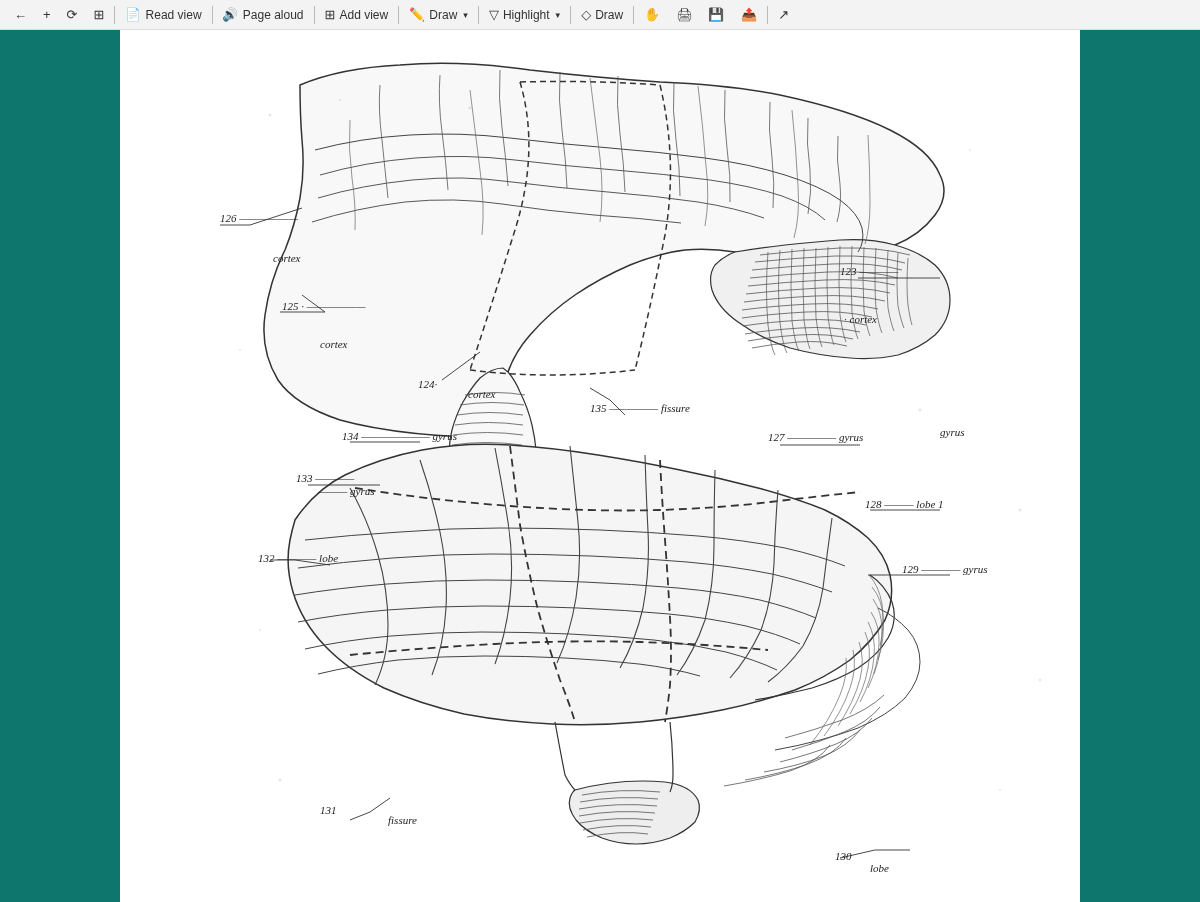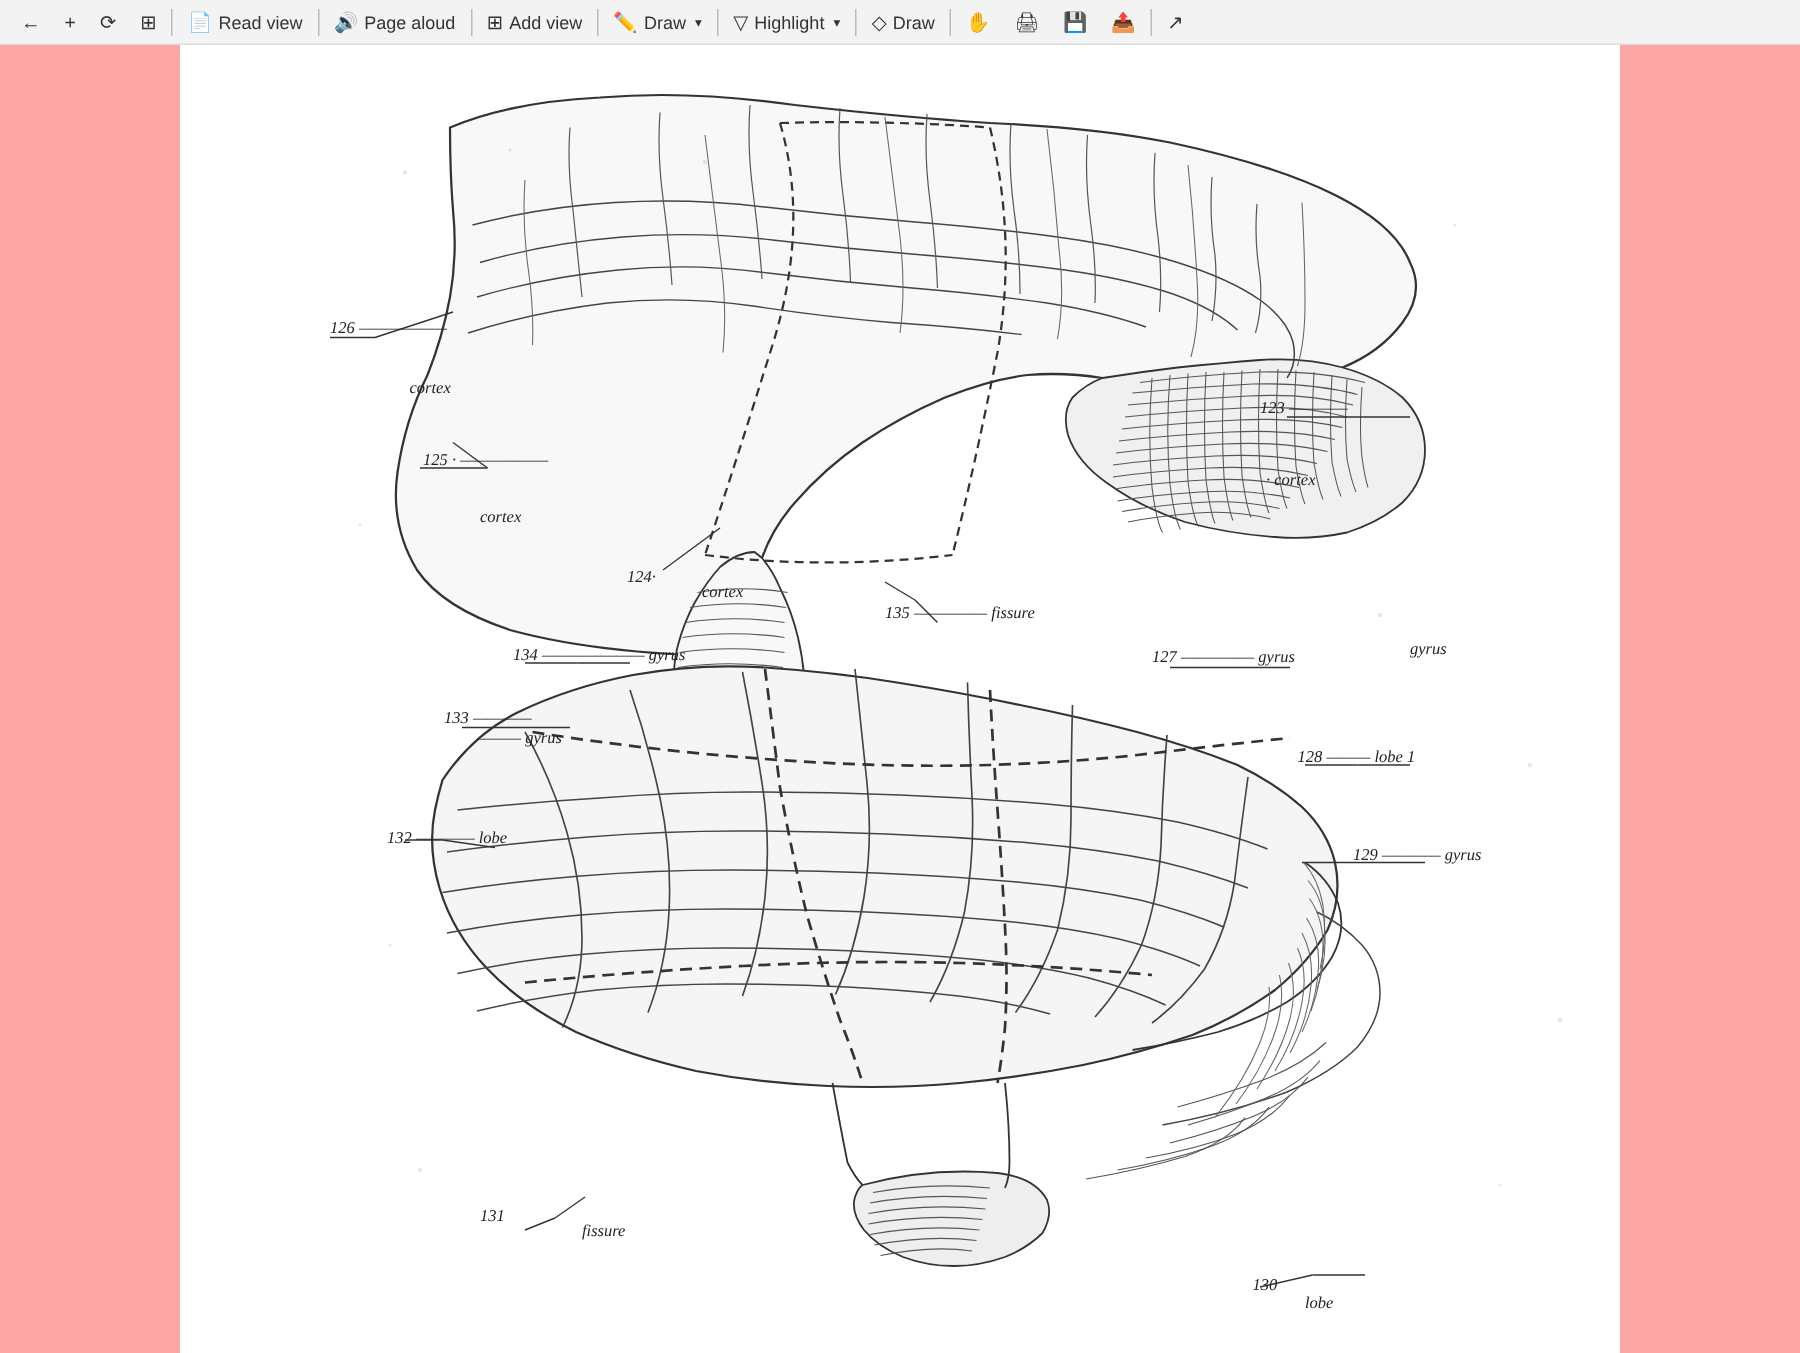--- a/index.html
+++ b/index.html
@@ -52,21 +52,21 @@
 
     .toolbar-chevron {
       font-size: 9px;
       margin-left: 2px;
     }
 
     
     #main {
       width: 100%;
       height: calc(902px - 30px);
-      background: #fca5a5;
+      background: #0f766e;
       display: flex;
       align-items: flex-start;
       justify-content: center;
       overflow: hidden;
     }
 
     
     #page {
       width: 960px;
       height: 100%;

